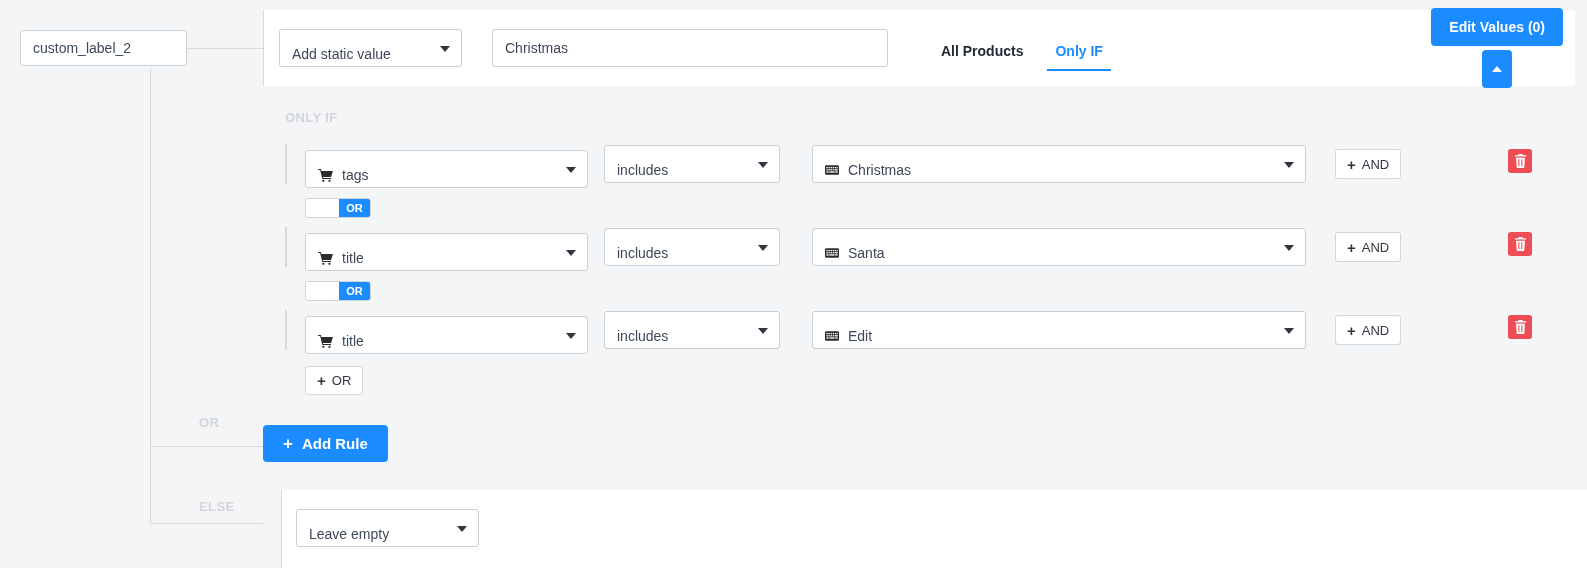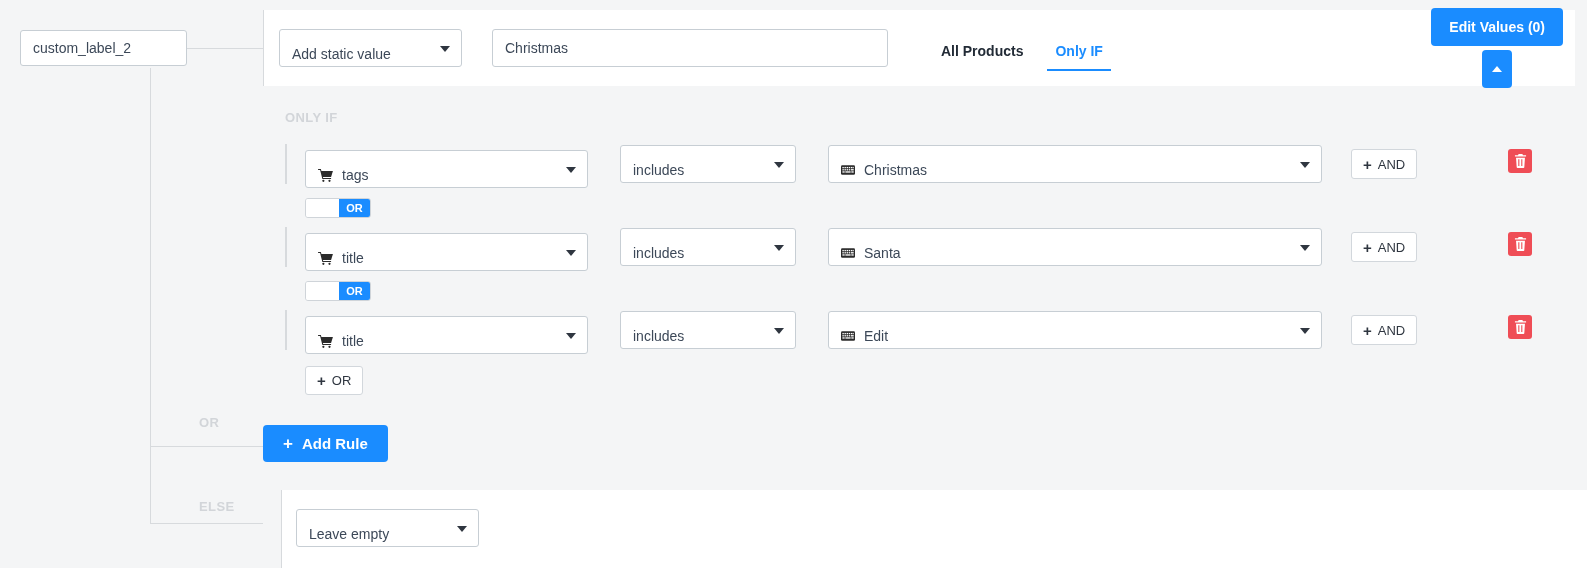--- a/index.html
+++ b/index.html
@@ -90,21 +90,21 @@
   
   .onlyif-label {
     position: absolute; left: 285px; top: 110px;
     font-size: 13px; font-weight: bold; color: #d2d5d9;
     letter-spacing: .4px;
   }
 
   .rule-row { position: absolute; left: 285px; height: 40px; display: flex; align-items: center; }
   .row-bar { width: 2px; height: 40px; background: #d7dadd; margin-right: 18px; }
   .sel-field  { width: 283px; height: 38px; margin-top: 10px; }
-  .sel-op     { width: 176px; height: 38px; margin-left: 32px; }
+  .sel-op     { width: 176px; height: 38px; margin-left: 16px; }
   .sel-val    { width: 494px; height: 38px; margin-left: 32px; }
   .sel .ico { margin-right: 9px; display: inline-flex; align-items: center; }
 
   .btn-and {
     margin-left: 29px;
     height: 30px; padding: 0 11px;
     background: #fff; border: 1px solid #d2d7dc; border-radius: 3px;
     display: flex; align-items: center; gap: 6px;
     font-size: 13px; color: #2f3640; cursor: pointer;
     font-family: "Liberation Sans", sans-serif;

